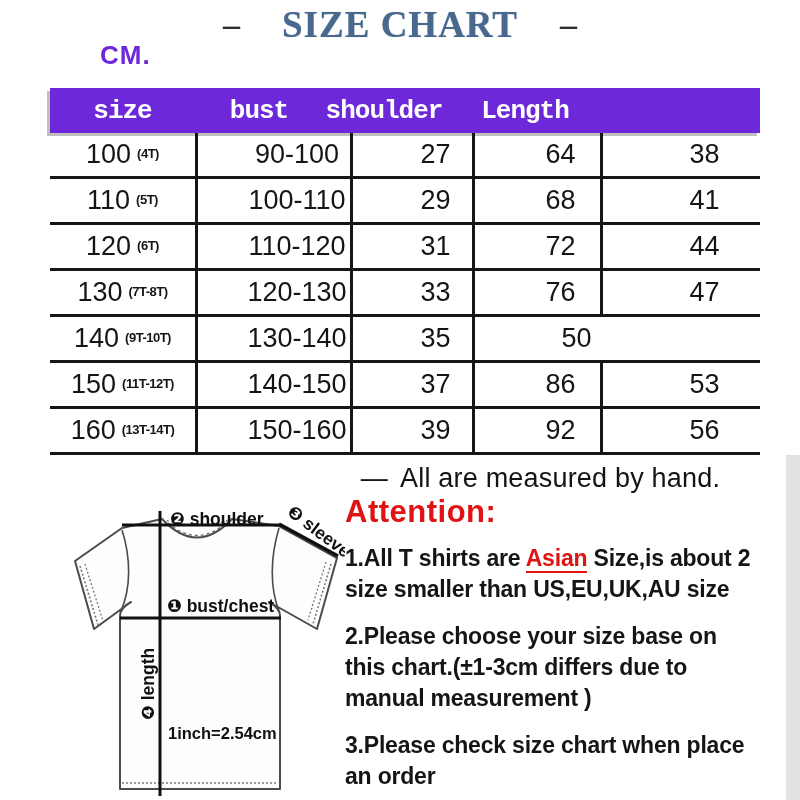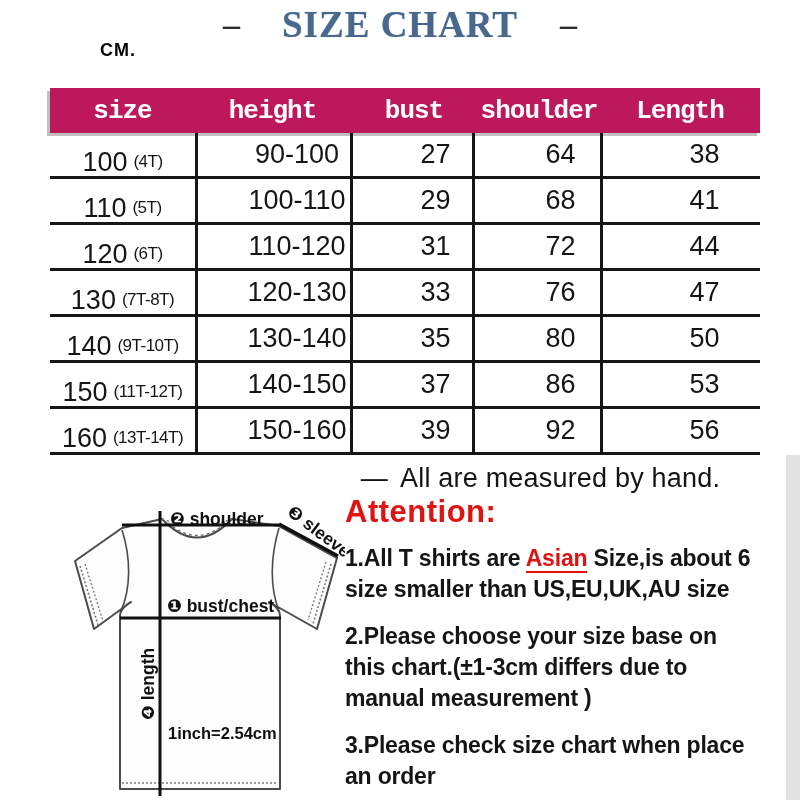--- a/index.html
+++ b/index.html
@@ -32,41 +32,41 @@
     content:"";position:absolute;inset:-6px -16px -10px -14px;z-index:-1;
     background:
       radial-gradient(90px 20px at 28% 55%, var(--title_halo) 0%, rgba(182,203,228,0) 75%),
       radial-gradient(110px 26px at 62% 40%, var(--title_halo) 0%, rgba(182,203,228,0) 72%),
       radial-gradient(55px 30px at 88% 70%, #c7d8ec 0%, rgba(199,216,236,0) 70%),
       radial-gradient(40px 18px at 10% 30%, #cddcee 0%, rgba(205,220,238,0) 70%);
     filter:blur(2px);
   }
   
   .unit{
-    position:absolute;left:100px;top:40px;font-size:18px;font-weight:700;
-    letter-spacing:1px;color:#000000;text-align:right;
+    position:absolute;left:100px;top:40px;font-size:26px;font-weight:700;
+    letter-spacing:1px;color:#6d28d9;text-align:right;
   }
   
   .size-table{position:absolute;left:50px;top:88px;width:710px;}
   .thead{
-    display:flex;background:#be185d;color:#fff;height:45px;align-items:center;
+    display:flex;background:#6d28d9;color:#fff;height:45px;align-items:center;
     font-family:"Liberation Mono","DejaVu Sans Mono",monospace;font-weight:700;
     font-size:26px;letter-spacing:-1px;
     box-shadow:-3px 3px 0 rgba(0,0,0,.25);
   }
   .cell{display:flex;align-items:center;justify-content:center;height:100%;}
   .c1{width:145px}.c2{width:155px}.c3{width:122px}.c4{width:128px}.c5{width:160px}
   .trow{
     display:flex;height:46px;border-bottom:3px solid var(--line);
     font-size:27px;color:#151515;
   }
   .trow .cell + .cell{border-left:3px solid var(--line);padding-left:46px;}
-  .size-cell{gap:6px;margin-top:8px;}
+  .size-cell{gap:6px;}
   .size-num{font-size:27px;}
-  .size-age{font-size:17px;letter-spacing:-0.5px;font-weight:400;margin-top:-2px;}
+  .size-age{font-size:13px;letter-spacing:-0.5px;font-weight:700;margin-top:-2px;}
   
   .note{
     position:absolute;top:463px;left:308px;width:465px;text-align:center;
     font-size:27px;color:#141414;letter-spacing:0.2px;
   }
   .note .dash{margin-right:12px;}
   
   .diagram{position:absolute;left:45px;top:498px;width:300px;height:302px;}
   .diagram text{
     font-family:"Liberation Sans","DejaVu Sans",sans-serif;font-weight:700;fill:#101010;
@@ -101,21 +101,20 @@
     <span class="title-dash">–</span>
     <span class="title-text">SIZE CHART</span>
     <span class="title-dash">–</span>
   </div>
 
   <div class="unit">CM.</div>
 
   <div class="size-table">
     <div class="thead">
       <div class="cell c1">size</div>
-      <div class="cell c2">height</div>
       <div class="cell c4">bust</div>
       <div class="cell c3">shoulder</div>
       <div class="cell c5">Length</div>
     </div>
 
     <div class="trow">
       <div class="cell c1 size-cell">
         <span class="size-num">100</span>
         <span class="size-age">(4T)</span>
       </div>
@@ -158,21 +157,20 @@
       <div class="cell c5">47</div>
     </div>
 
     <div class="trow">
       <div class="cell c1 size-cell">
         <span class="size-num">140</span>
         <span class="size-age">(9T-10T)</span>
       </div>
       <div class="cell c2">130-140</div>
       <div class="cell c3">35</div>
-      <div class="cell c4">80</div>
       <div class="cell c5">50</div>
     </div>
 
     <div class="trow">
       <div class="cell c1 size-cell">
         <span class="size-num">150</span>
         <span class="size-age">(11T-12T)</span>
       </div>
       <div class="cell c2">140-150</div>
       <div class="cell c3">37</div>
@@ -221,21 +219,21 @@
     <text x="125" y="27" font-size="17.5">❷ shoulder</text>
     <text x="241" y="16" font-size="17.5" transform="rotate(37 241 16)">❸ sleeve</text>
     <text x="122" y="114" font-size="17.5">❶ bust/chest</text>
     <text x="109" y="222" font-size="17.5" transform="rotate(-90 109 222)">❹ length</text>
     <text x="123" y="241" font-size="16.5">1inch=2.54cm</text>
   </svg>
 
   <div class="attention">
     <div class="attn-heading">Attention:</div>
     <div class="attn-item">
-      <div><span>1.All T shirts are </span><span class="hl">Asian</span><span> Size,is about 6</span></div>
+      <div><span>1.All T shirts are </span><span class="hl">Asian</span><span> Size,is about 2</span></div>
       <div>size smaller than US,EU,UK,AU size</div>
     </div>
     <div class="attn-item">
       <div>2.Please choose your size base on</div>
       <div>this chart.(±1-3cm differs due to</div>
       <div>manual measurement )</div>
     </div>
     <div class="attn-item">
       <div>3.Please check size chart when place</div>
       <div>an order</div>

